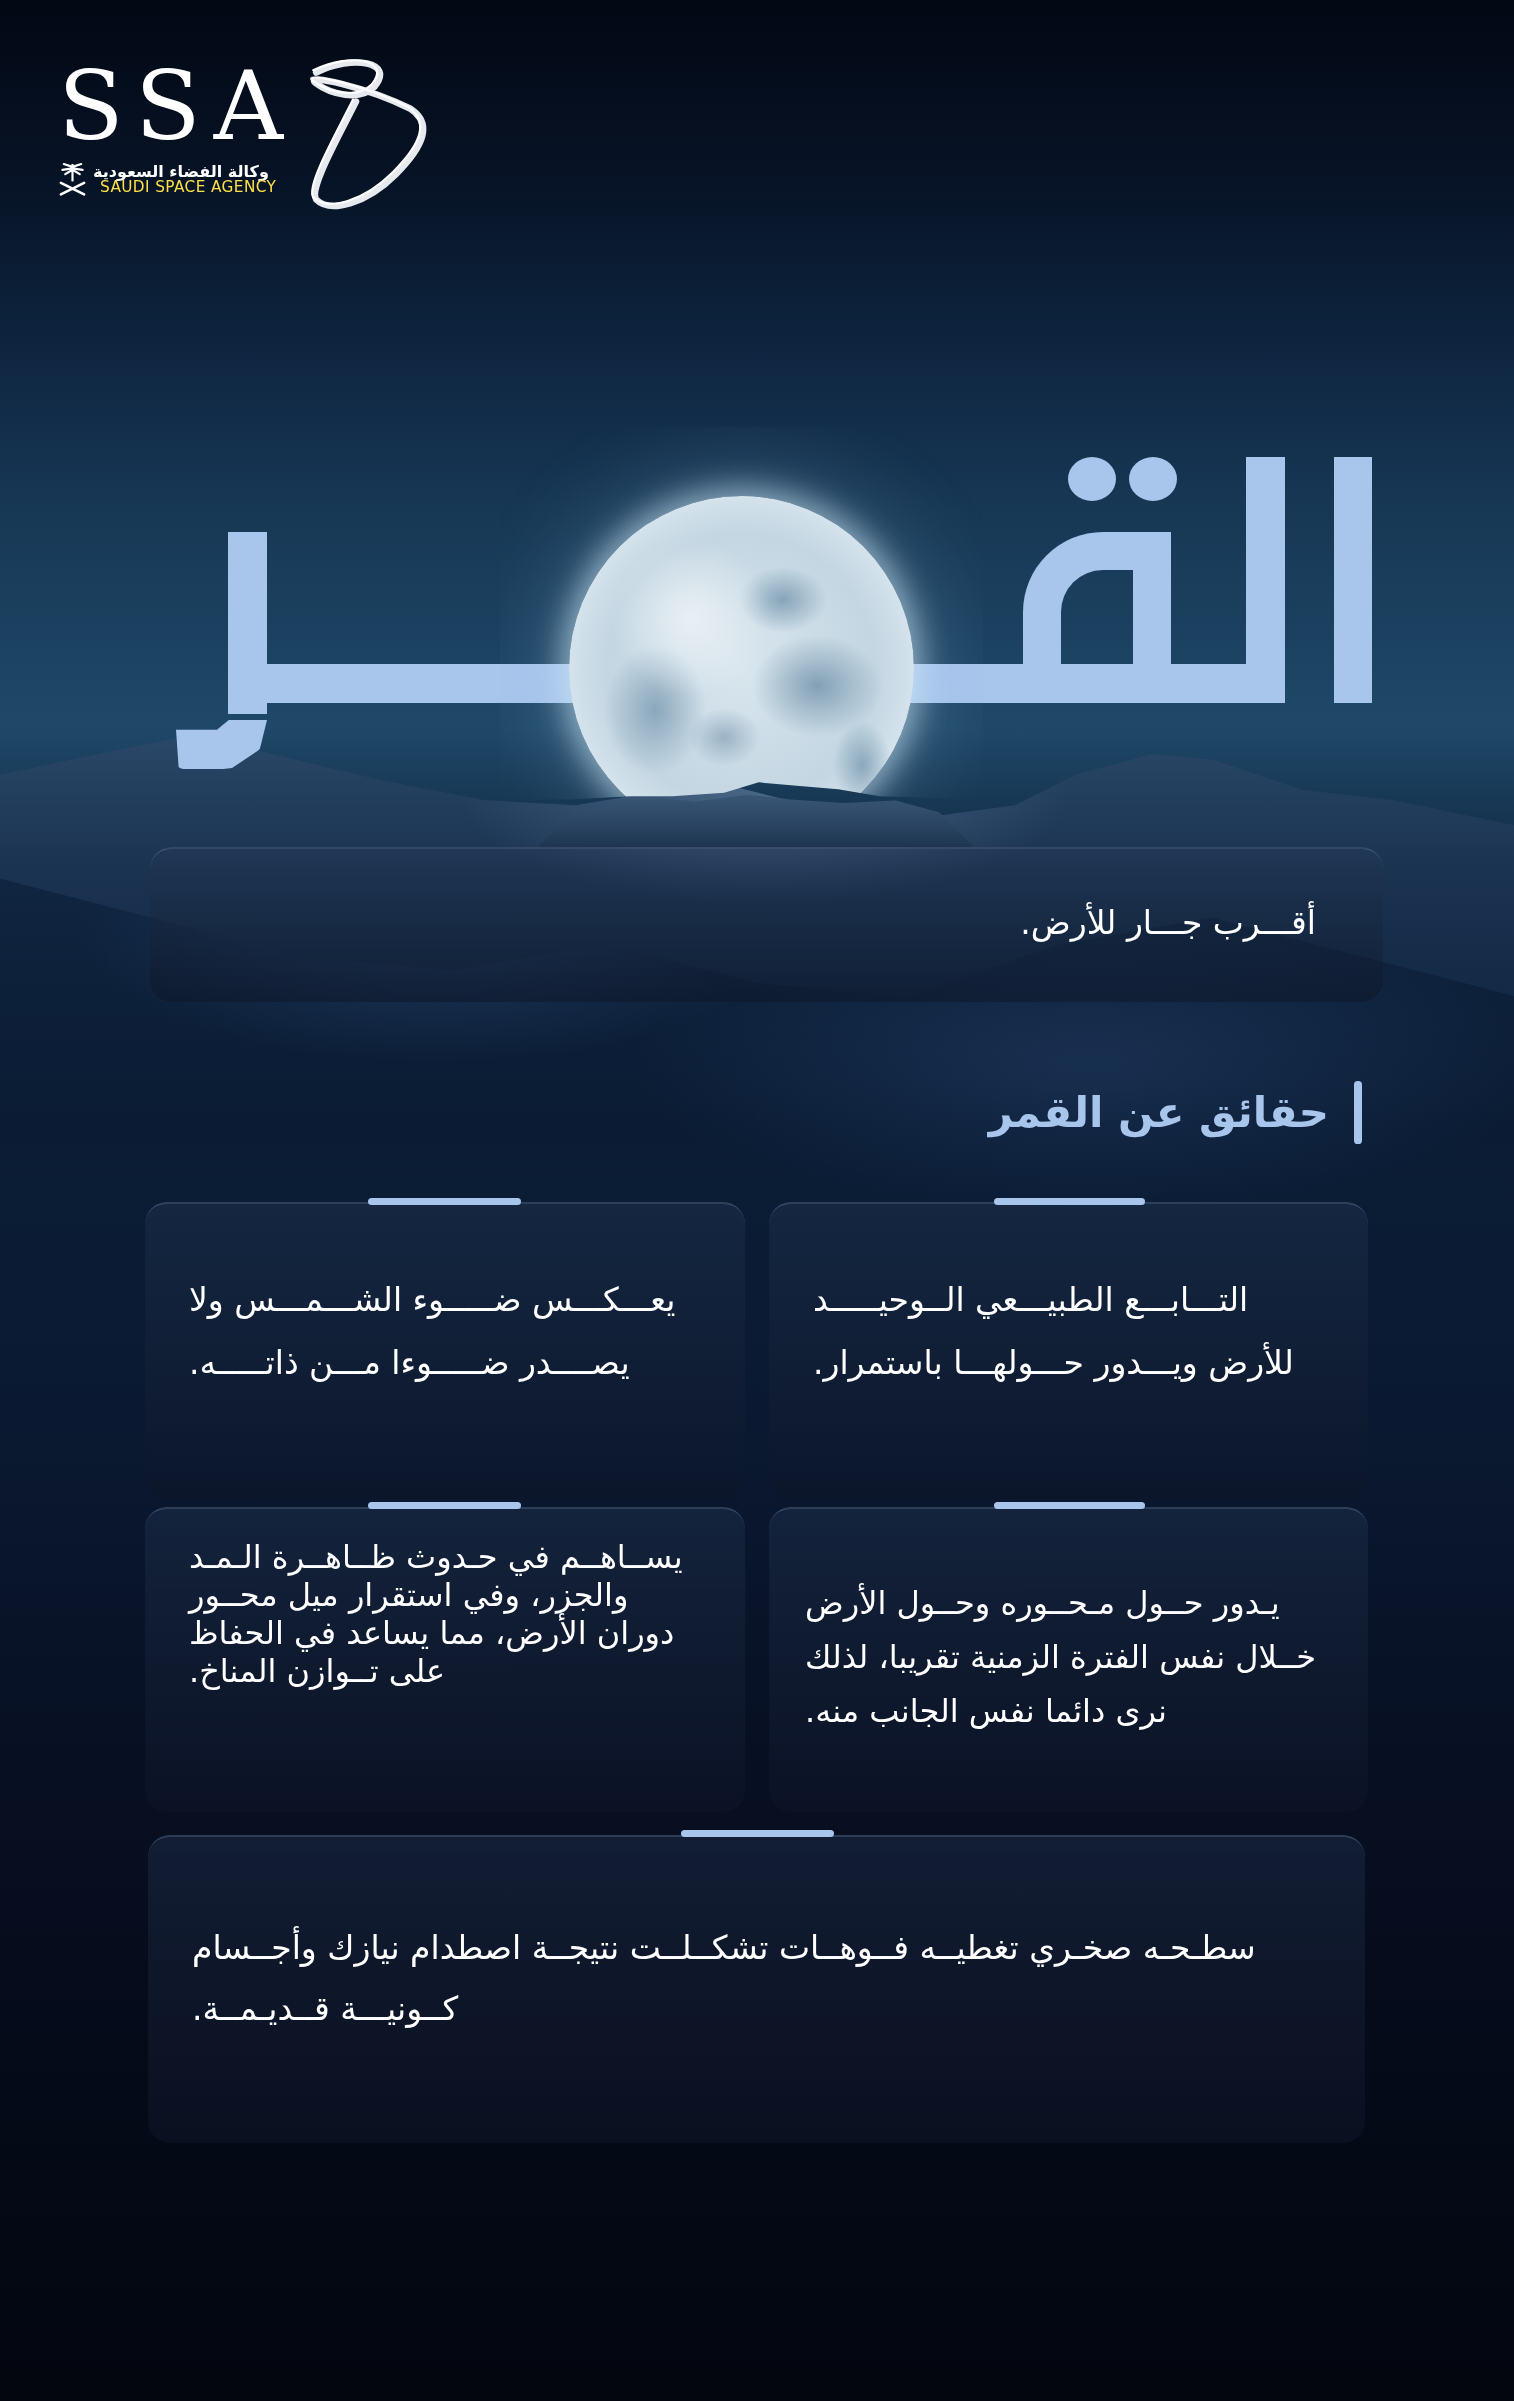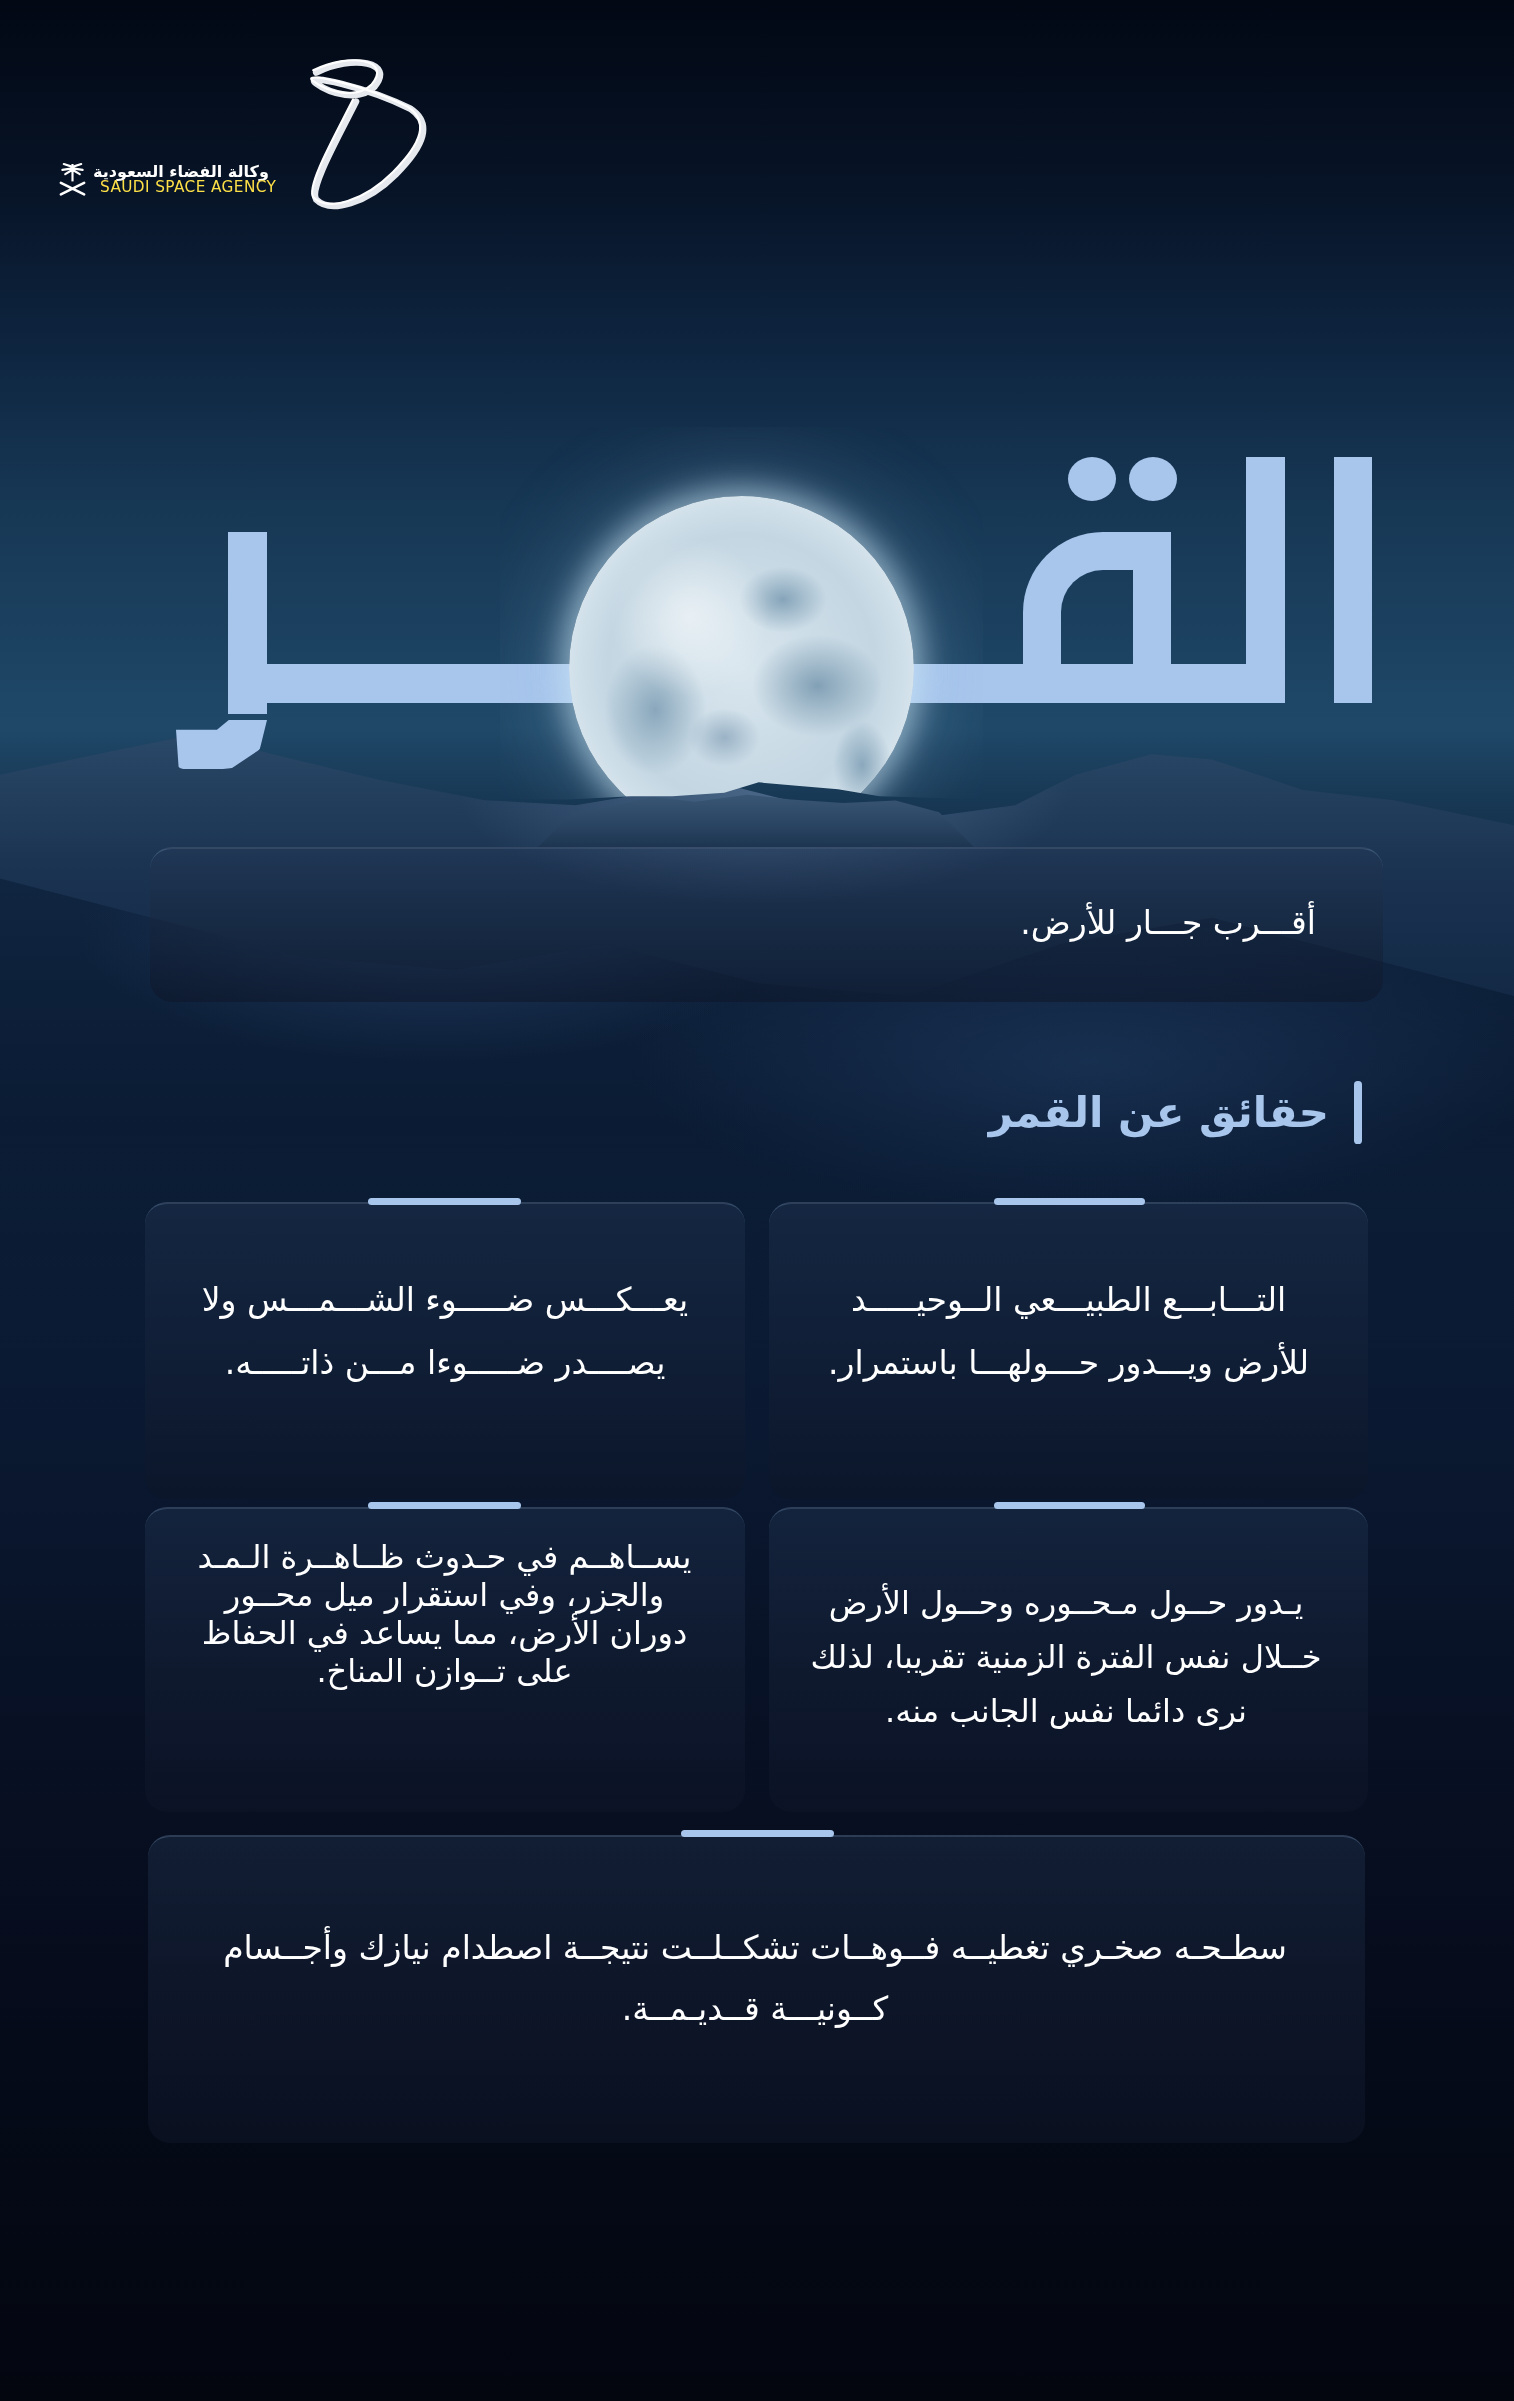--- a/index.html
+++ b/index.html
@@ -78,21 +78,21 @@
   }
 
   
   .card {
     position: absolute; border-radius: 22px;
     background: linear-gradient(180deg, rgba(40,60,90,0.35) 0%, rgba(14,22,40,0.55) 100%);
     border-top: 2.2px solid rgba(110,140,175,0.35);
     box-sizing: border-box;
   }
   .card-text {
-    position: absolute; color: #ffffff; direction: rtl; text-align: center;
+    position: absolute; color: #ffffff; direction: rtl; text-align: left;
     font-family: "DejaVu Sans", sans-serif;
   }
   .pill { position: absolute; height: 7.3px; border-radius: 3.6px; background: #a8c5ec; }
 
   .subtitle-card { left: 150px; top: 847px; width: 1233px; height: 155px; }
   .subtitle-card .card-text { right: 67px; top: 52px; font-size: 33px; line-height: 44px; }
 
   .section-heading {
     position: absolute; right: 186px; top: 1084px; font-size: 42px; line-height: 58px;
     color: #a8c5ec; direction: rtl; font-weight: bold;
@@ -117,20 +117,21 @@
   .pill-5 { left: 681px;  top: 1830px; width: 153px; }
 </style>
 </head>
 <body>
 
 <div class="bg"></div>
 <div class="dunes-far"></div>
 <div class="dunes-near"></div>
 
 <div class="logo">
+  <div class="logo-ssa">SSA</div>
   <svg class="logo-swoosh" viewBox="0 0 205 215">
     <path d="M40 20 C 90 -5, 150 5, 120 40 C 100 60, 60 50, 40 35 C 20 20, 110 40, 170 70 C 200 90, 190 120, 150 160 C 110 200, 60 215, 40 195 C 30 180, 70 110, 95 60" fill="none" stroke="#e6e9ee" stroke-width="9" stroke-linecap="round"></path>
     <path d="M40 20 C 90 -5, 150 5, 120 40 C 100 60, 60 50, 40 35 C 20 20, 110 40, 170 70 C 200 90, 190 120, 150 160 C 110 200, 60 215, 40 195 C 30 180, 70 110, 95 60" fill="none" stroke="#ffffff" stroke-width="3" stroke-linecap="round" transform="translate(-4,-3)"></path>
   </svg>
   <svg class="logo-emblem" viewBox="0 0 40 48">
     <path d="M20 4 L20 28" stroke="#fff" stroke-width="3"></path>
     <path d="M20 8 L8 4 M20 8 L32 4 M20 10 L6 12 M20 10 L34 12 M20 12 L10 18 M20 12 L30 18" stroke="#fff" stroke-width="3" stroke-linecap="round"></path>
     <path d="M4 46 L36 30 M36 46 L4 30" stroke="#fff" stroke-width="3.5" stroke-linecap="round"></path>
   </svg>
   <div class="logo-ar">وكالة الفضاء السعودية</div>

